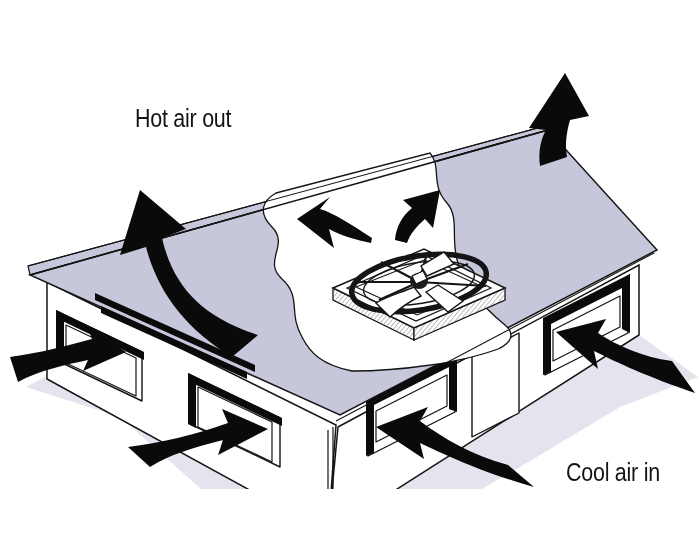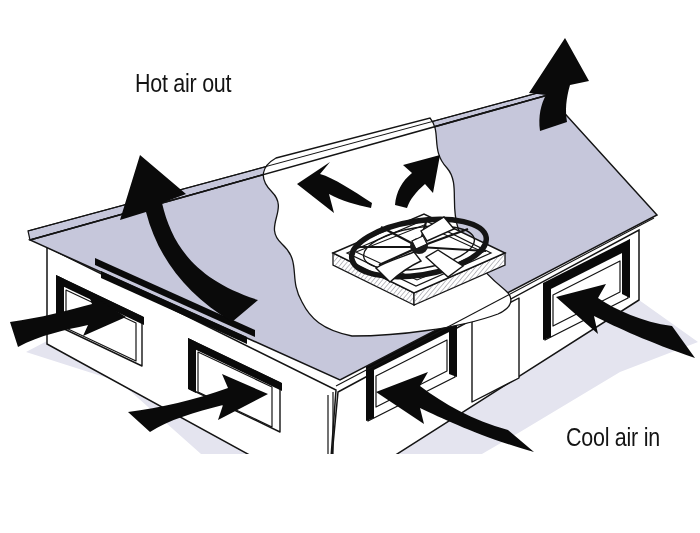--- a/index.html
+++ b/index.html
@@ -1,16 +1,16 @@
 <!DOCTYPE html>
 <html style="--roof: #c6c7db; --shadow: #e4e4ef; --wall: #ffffff; --ink: #141414; --arrow: #0a0a0a;"><head>
 <meta charset="utf-8">
 <style>
   html,body { margin:0; padding:0; background:#ffffff; }
-  .stage { position:relative; width:700px; height:454px; background:#ffffff; overflow:hidden; }
+  .stage { position:relative; width:700px; height:454px; background:#ffffff; overflow:hidden;margin-top:35px; }
   svg { display:block; }
   .label {
     font-family:"Liberation Sans", sans-serif;
     font-size:25px;
     letter-spacing:-0.3px;
     fill:var(--ink,#141414);
   }
   .ln   { stroke:var(--ink,#141414); fill:none; }
   .wallf{ fill:var(--wall,#ffffff); stroke:var(--ink,#141414); }
   .rooff{ fill:var(--roof,#c6c7db); stroke:var(--ink,#141414); }

